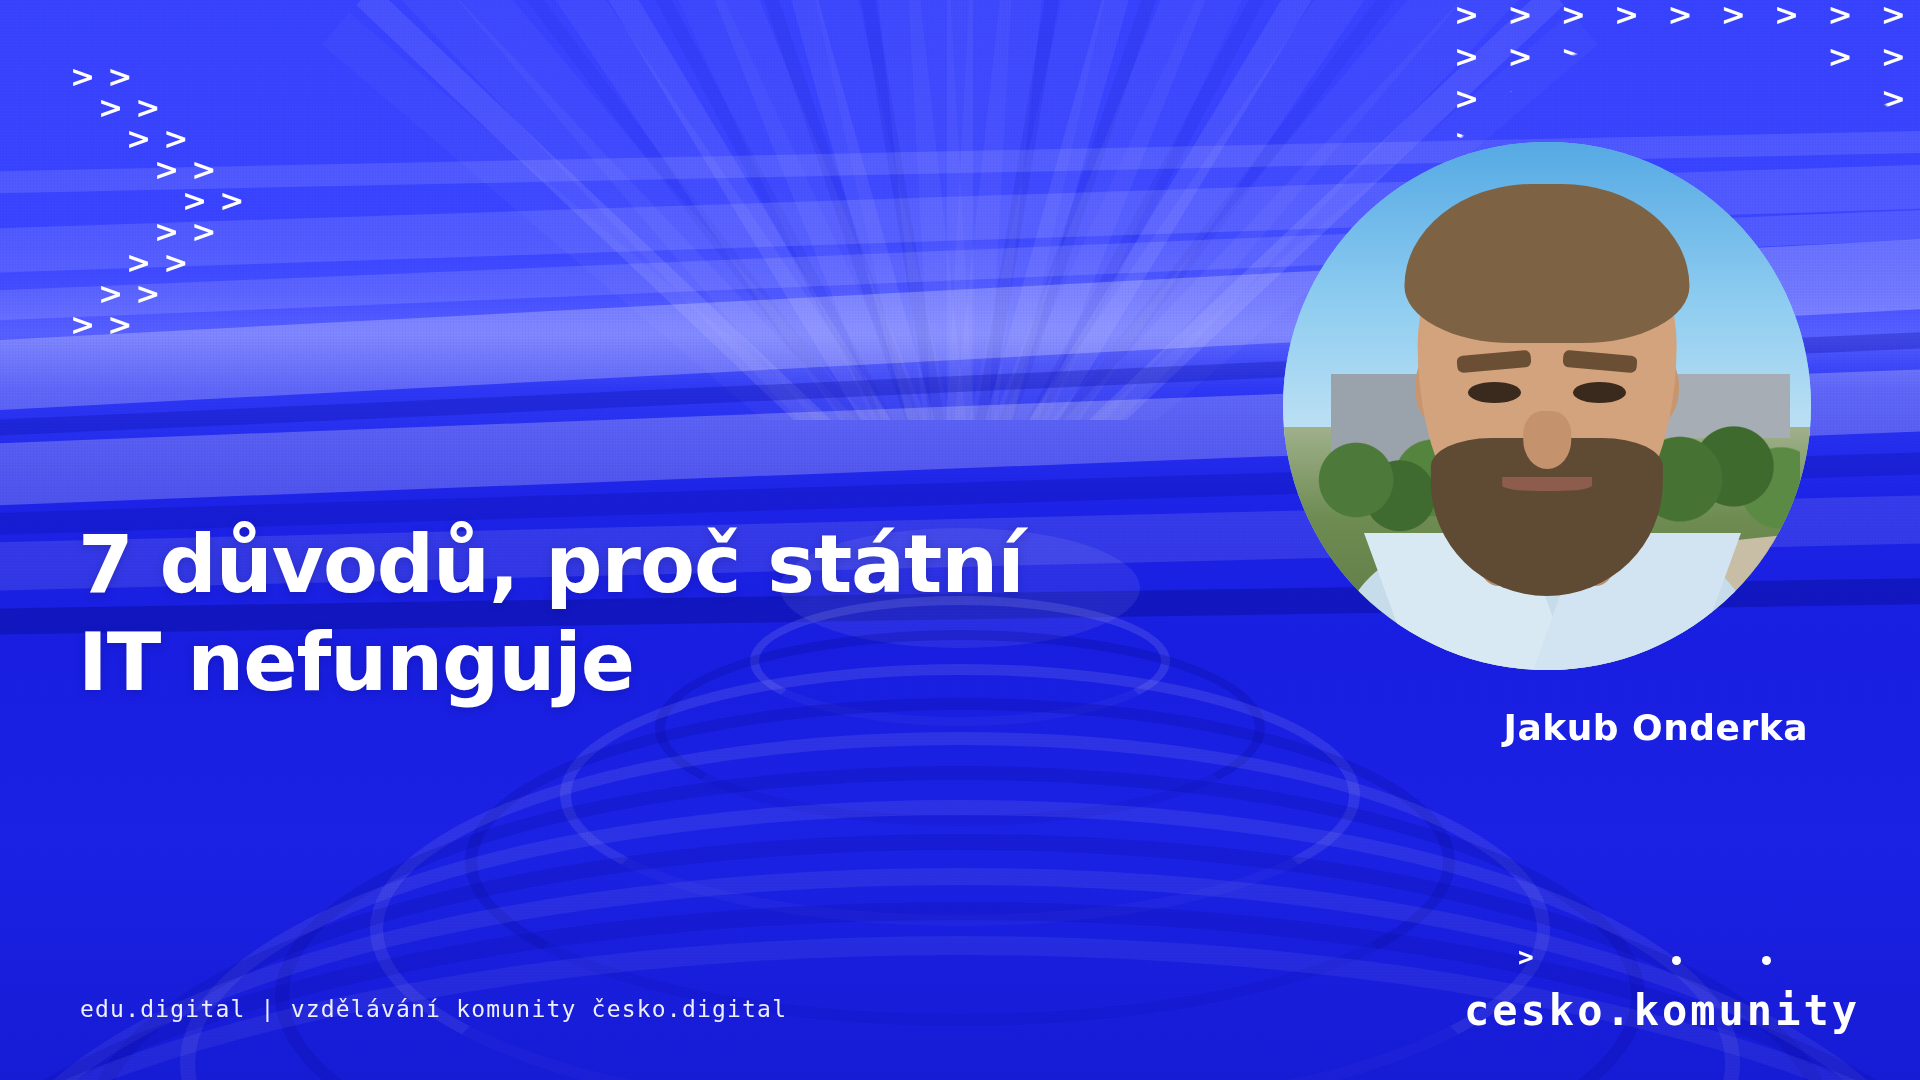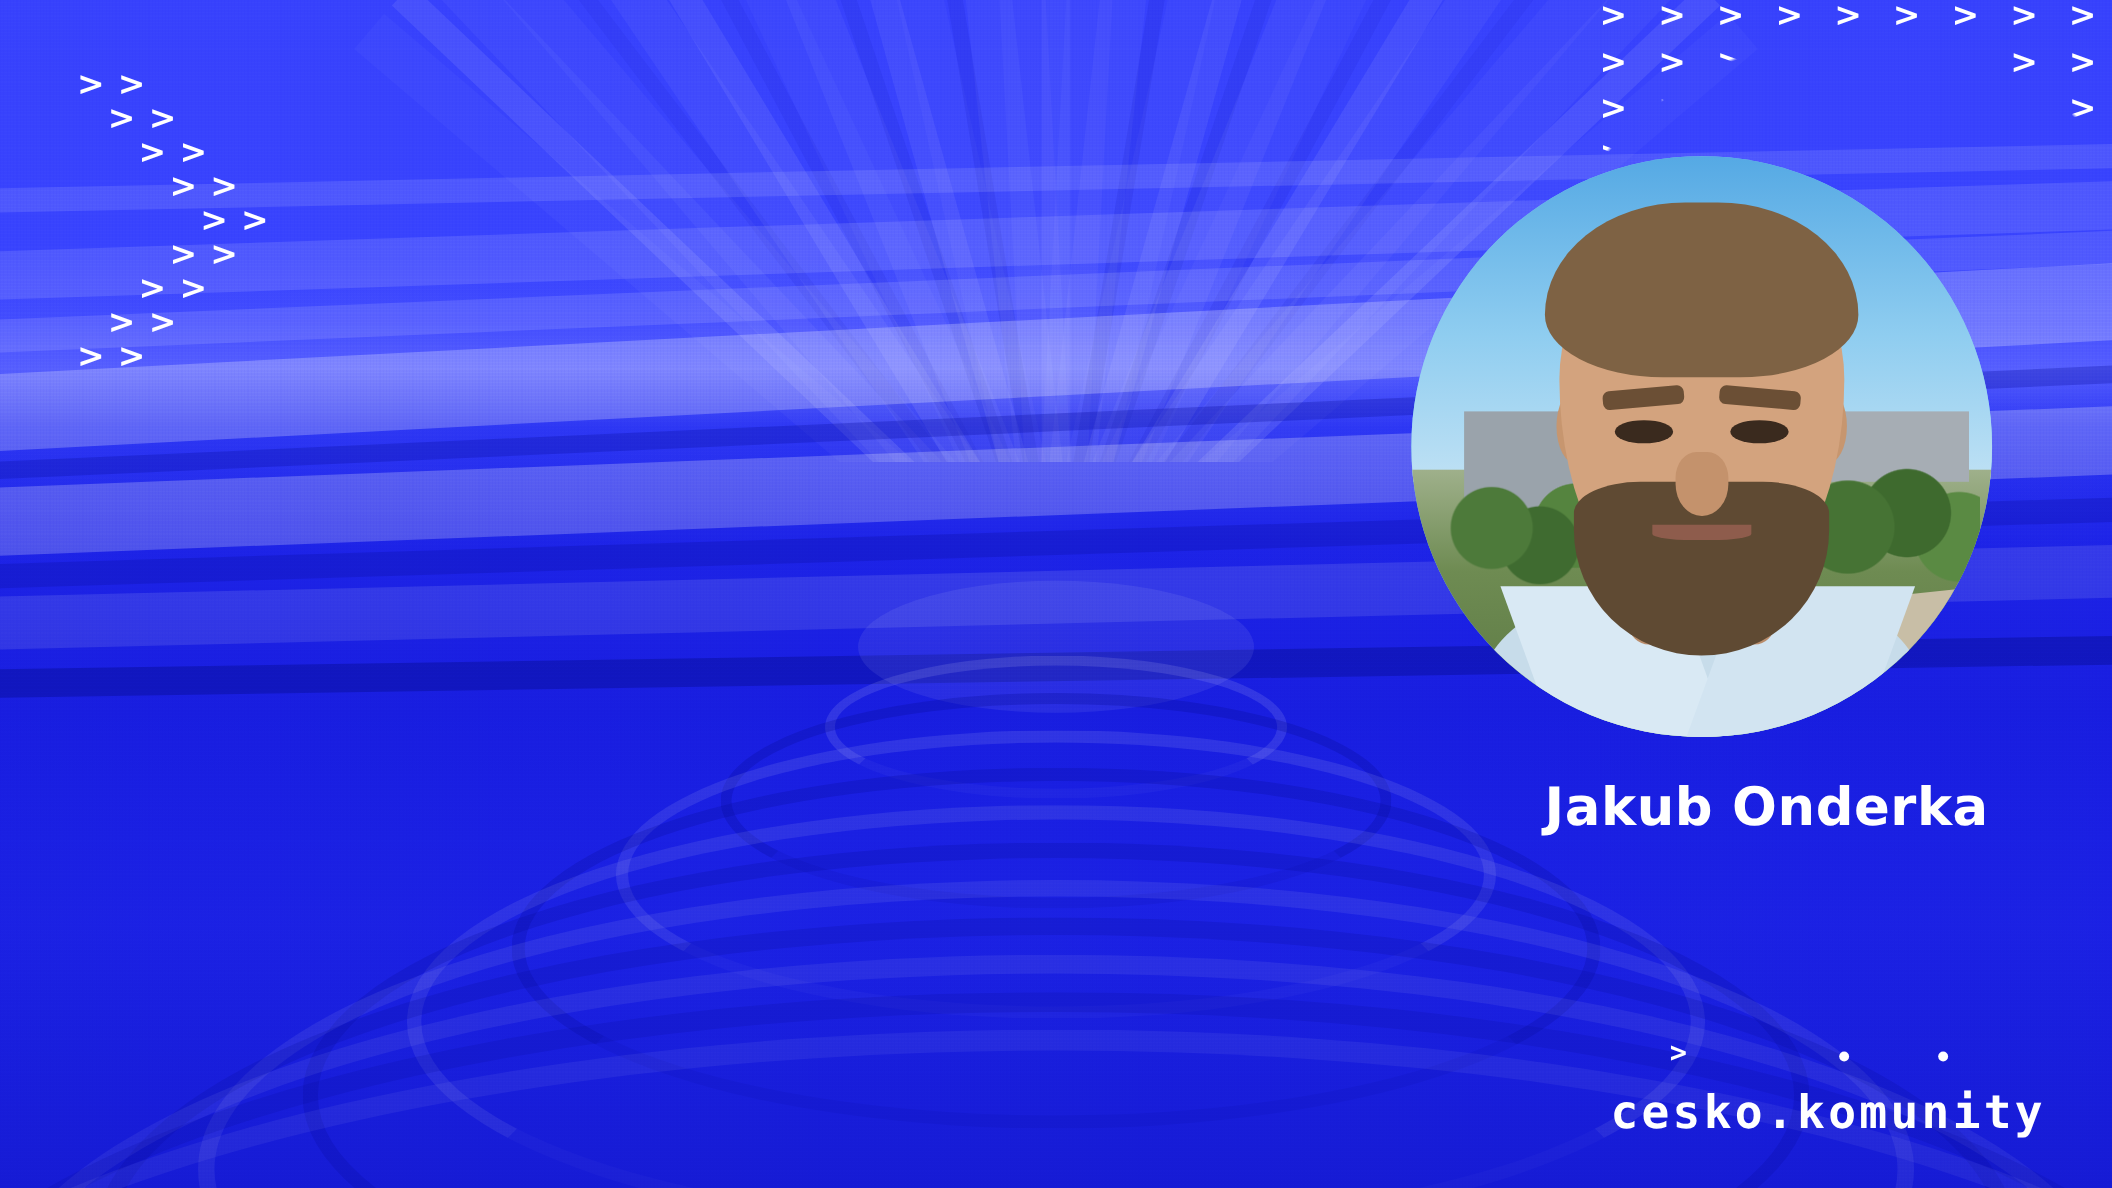--- a/index.html
+++ b/index.html
@@ -187,21 +187,21 @@
 
   .speaker{
     position:absolute;
     right:112px; top:706px;
     text-align:right;
     color:#fff;
   }
   .speaker-name{
     font-family:"DejaVu Sans", sans-serif;
     font-weight:700;
-    font-size:48px;
+    font-size:36px;
     letter-spacing:.5px;
     line-height:1.2;
   }
   .speaker-role{
     margin-top:10px;
     font-family:"DejaVu Sans", sans-serif;
     font-weight:400;
     font-size:31px;
     letter-spacing:.3px;
     line-height:1.2;
@@ -417,25 +417,28 @@
     <div class="p-hair"></div>
     <div class="p-browL"></div>
     <div class="p-browR"></div>
     <div class="p-eyeL"></div>
     <div class="p-eyeR"></div>
     <div class="p-beard"></div>
     <div class="p-nose"></div>
     <div class="p-mouth"></div>
   </div>
 
+  <h1 class="title">7 důvodů, proč státní
+IT nefunguje</h1>
 
   <div class="speaker">
     <div class="speaker-name">Jakub Onderka</div>
   </div>
 
+  <div class="footer-note">edu.digital | vzdělávání komunity česko.digital</div>
 
   <div class="brand">
     <div class="brand-chev">&gt;</div>
     <div class="brand-dot d1"></div>
     <div class="brand-dot d2"></div>
     <div class="brand-word">cesko.komunity</div>
   </div>
 
 </div>
 

